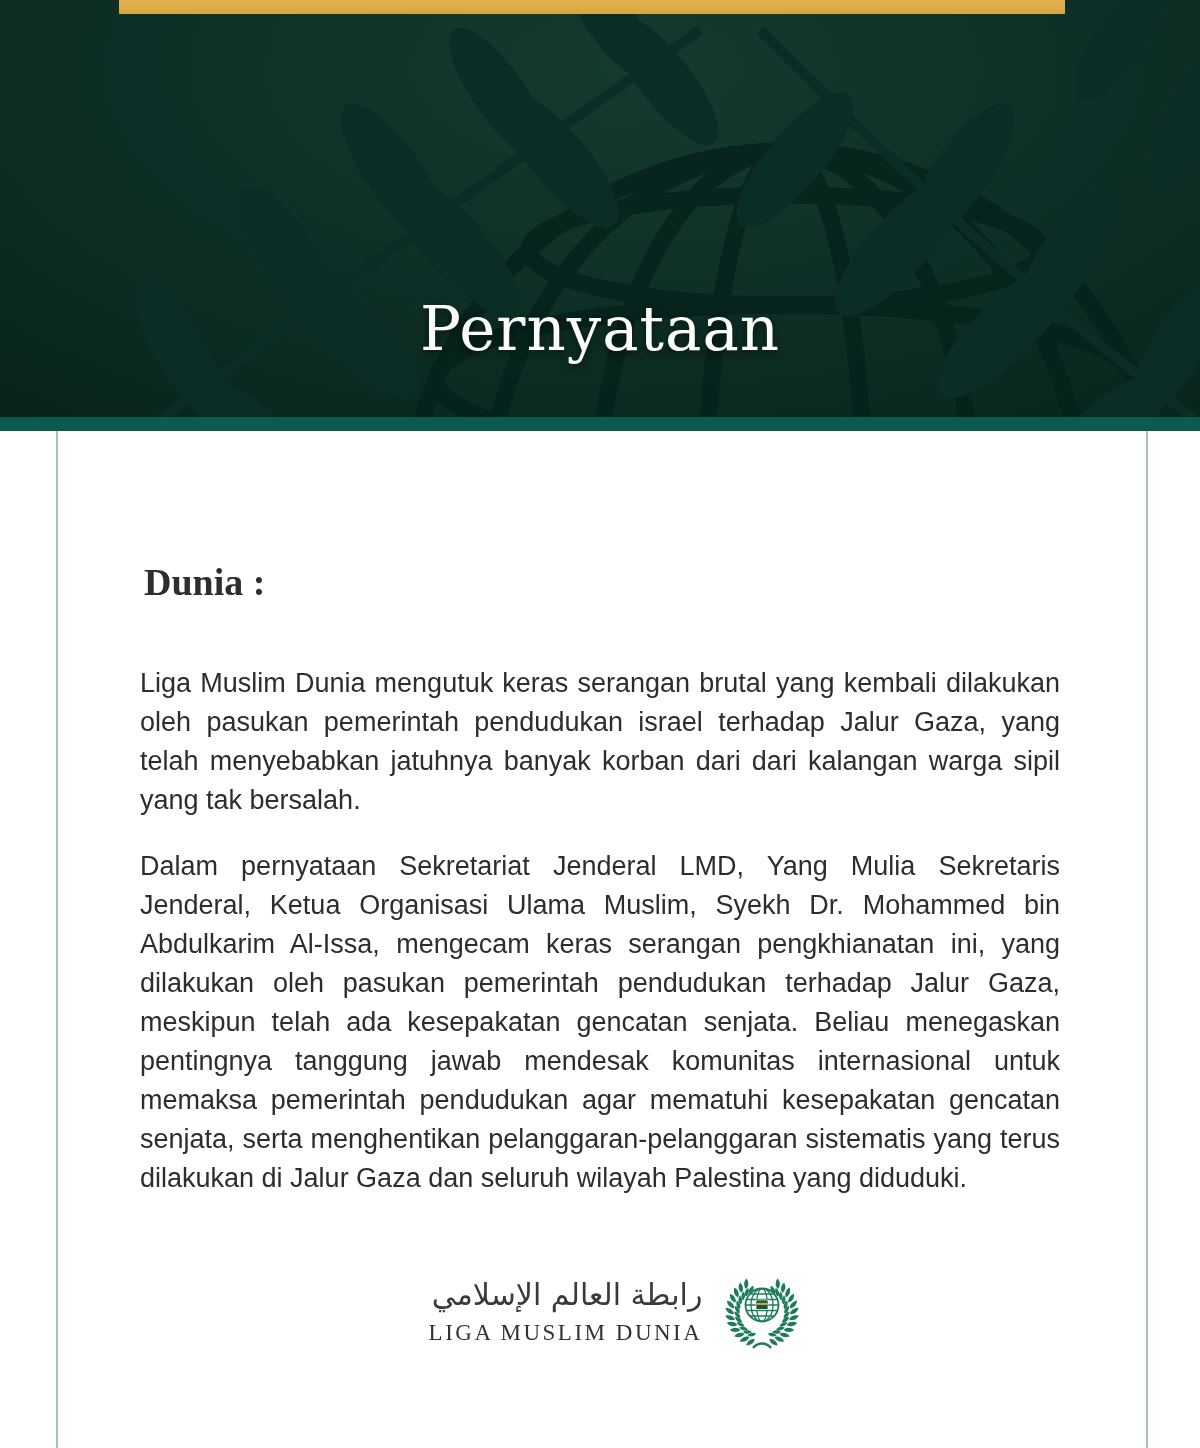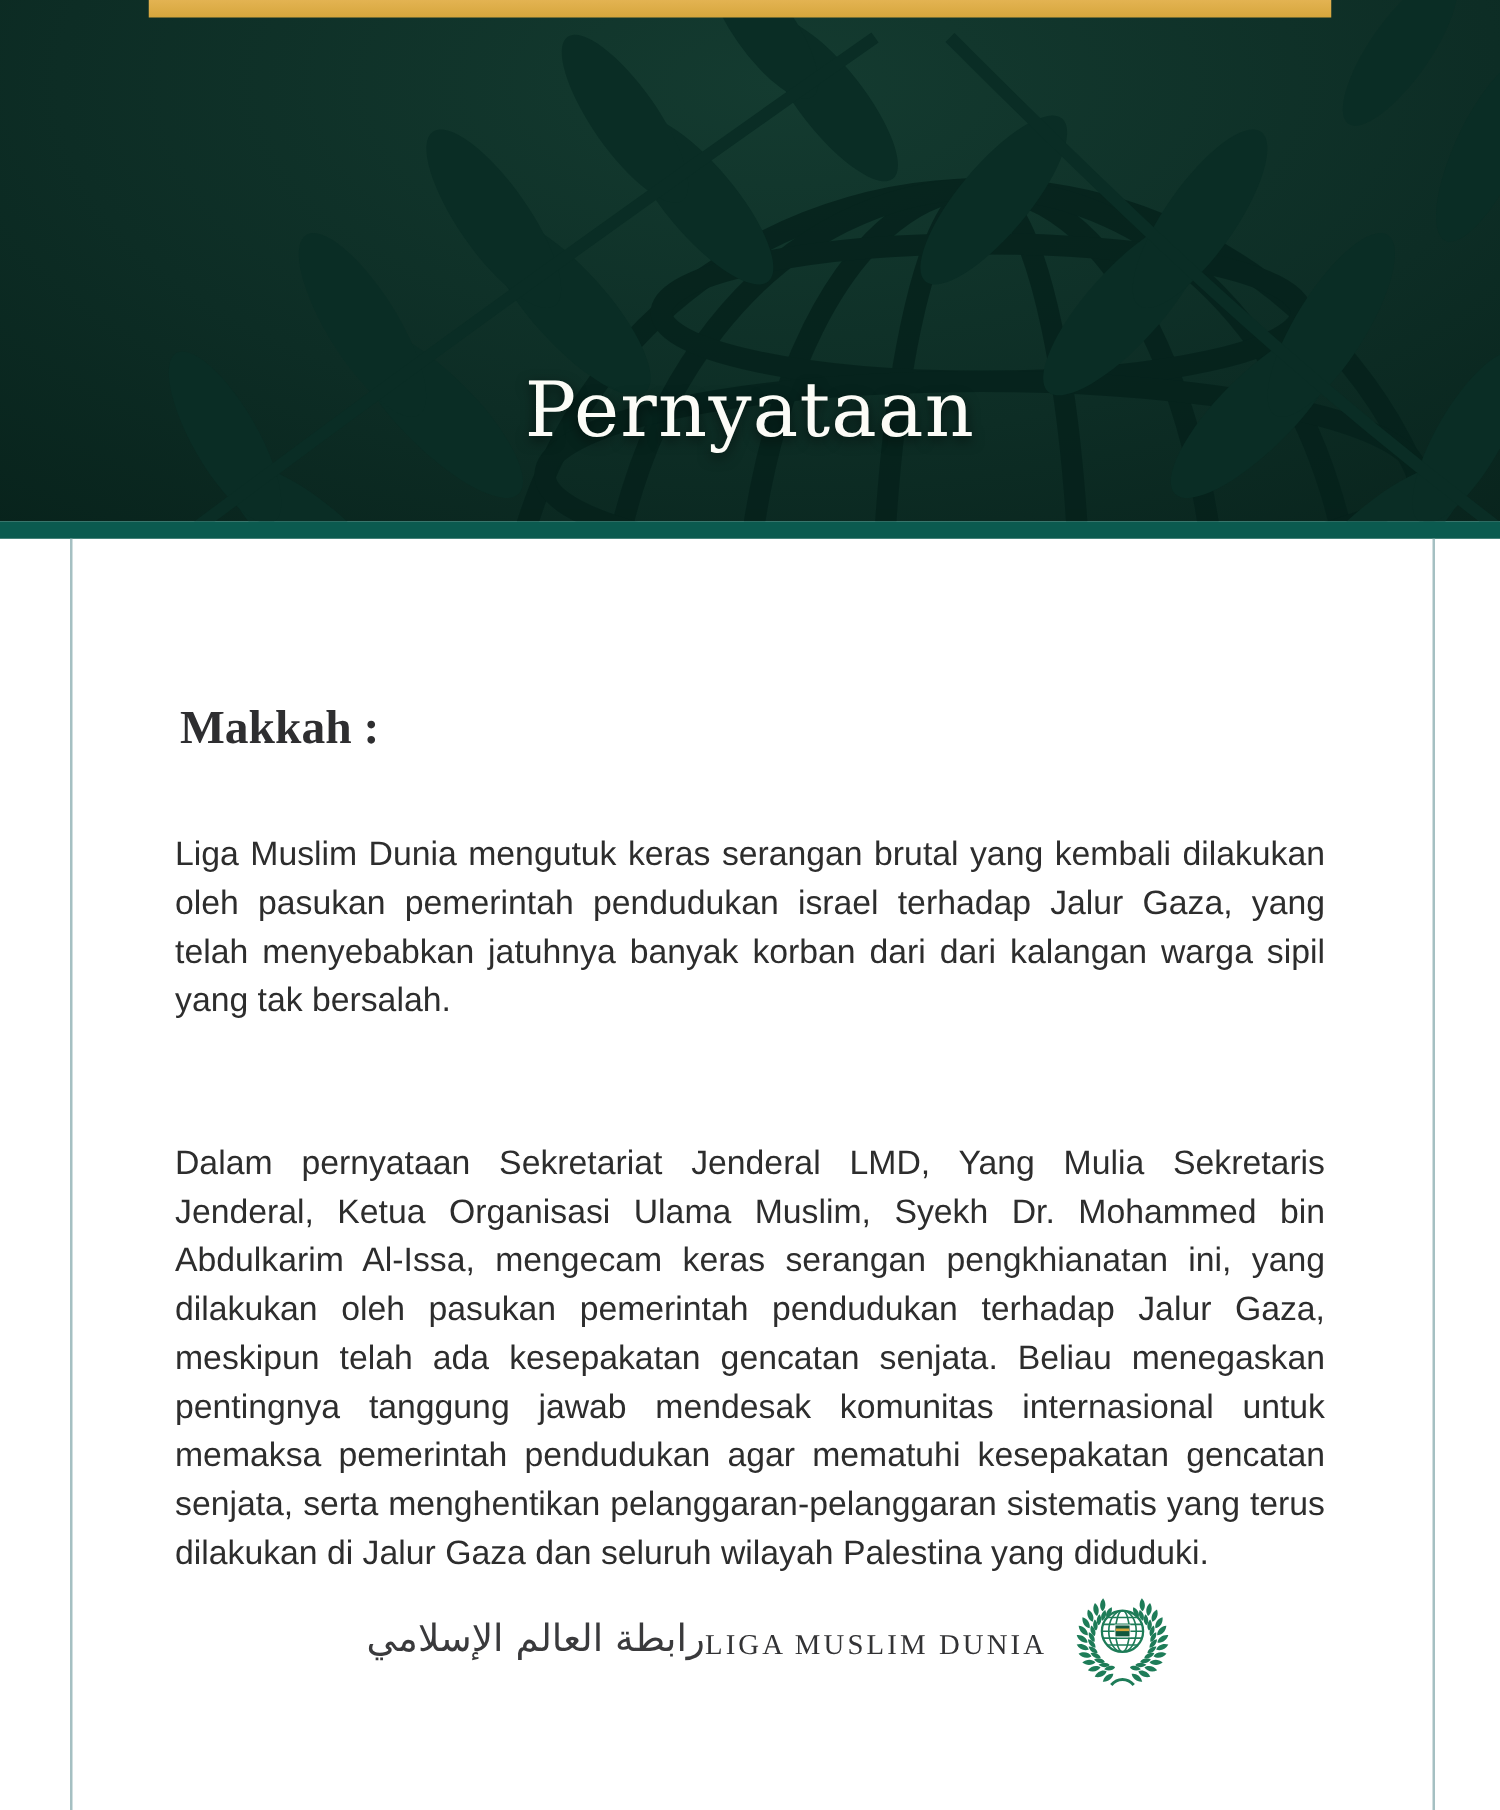--- a/index.html
+++ b/index.html
@@ -75,34 +75,34 @@
   .paragraph {
     position: absolute;
     left: 140px;
     width: 920px;
     text-align: justify;
     font-size: 27px;
     line-height: 39px;
     color: var(--body-text, #2d2d2d);
   }
   .paragraph.p1 { top: 637px; }
-  .paragraph.p2 { top: 884px; }
+  .paragraph.p2 { top: 820px; }
 
   
   .logo-row {
     position: absolute;
     left: 0; right: 0; top: 1272px;
     display: flex;
     justify-content: center;
     align-items: center;
     gap: 20px;
   }
   .logo-text {
     display: flex;
-    flex-direction: row;
+    flex-direction: column;
     align-items: flex-end;
   }
   .logo-arabic {
     font-family: "DejaVu Sans", sans-serif;
     direction: rtl;
     font-size: 30px;
     line-height: 1.15;
     color: #3a3a3c;
   }
   .logo-latin {
@@ -162,21 +162,21 @@
     </svg>
     <div class="gold-bar"></div>
     <div class="page-title">Pernyataan</div>
   </div>
 
   <div class="teal-strip"></div>
 
   <div class="frame-line left"></div>
   <div class="frame-line right"></div>
 
-  <div class="location-heading">Makkah :</div>
+  <div class="location-heading">Dunia :</div>
 
   <p class="paragraph p1">Liga Muslim Dunia mengutuk keras serangan brutal yang kembali dilakukan oleh pasukan pemerintah pendudukan israel terhadap Jalur Gaza, yang telah menyebabkan jatuhnya banyak korban dari dari kalangan warga sipil yang tak bersalah.</p>
 
   <p class="paragraph p2">Dalam pernyataan Sekretariat Jenderal LMD, Yang Mulia Sekretaris Jenderal, Ketua Organisasi Ulama Muslim, Syekh Dr. Mohammed bin Abdulkarim Al-Issa, mengecam keras serangan pengkhianatan ini, yang dilakukan oleh pasukan pemerintah pendudukan terhadap Jalur Gaza, meskipun telah ada kesepakatan gencatan senjata. Beliau menegaskan pentingnya tanggung jawab mendesak komunitas internasional untuk memaksa pemerintah pendudukan agar mematuhi kesepakatan gencatan senjata, serta menghentikan pelanggaran-pelanggaran sistematis yang terus dilakukan di Jalur Gaza dan seluruh wilayah Palestina yang diduduki.</p>
 
   <div class="logo-row">
     <div class="logo-text">
       <div class="logo-arabic">رابطة العالم الإسلامي</div>
       <div class="logo-latin">LIGA MUSLIM DUNIA</div>
     </div>

